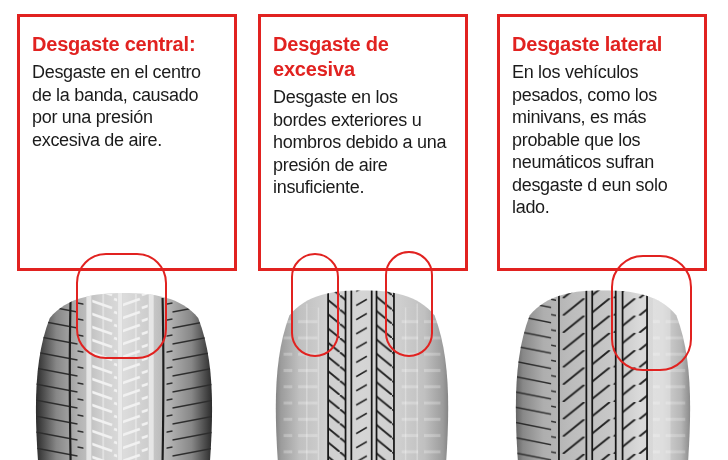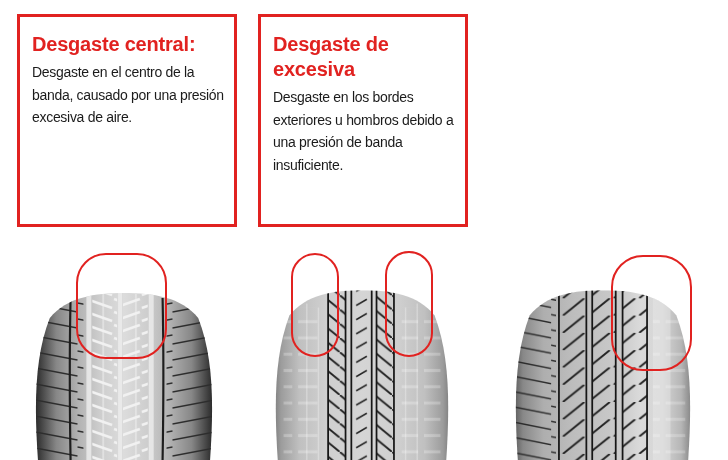--- a/index.html
+++ b/index.html
@@ -7,40 +7,40 @@
     position: relative;
     width: 728px;
     height: 460px;
     background: var(--background, #ffffff);
     overflow: hidden;
     font-family: "Liberation Sans", sans-serif;
   }
   .info-box {
     position: absolute;
     top: 14px;
-    height: 213px;
+    height: 257px;
     box-sizing: border-box;
     border: 3px solid var(--accent-red, #e12220);
     background: #ffffff;
     padding: 15px 10px 0 12px;
   }
   .box-0 { left: 17px;  width: 220px; }
   .box-1 { left: 258px; width: 210px; }
   .box-2 { left: 497px; width: 210px; }
   .panel-title {
     margin: 0 0 4px 0;
     font-size: 20px;
     line-height: 25px;
     font-weight: 700;
     color: var(--accent-red, #e12220);
     letter-spacing: -0.2px;
   }
   .panel-body {
     margin: 0;
-    font-size: 14px;
+    font-size: 18px;
     line-height: 22.5px;
     color: var(--text-dark, #1b1b1b);
     letter-spacing: -0.3px;
   }
   .tire { position: absolute; }
   .tire-0 { left: 30px;  top: 284px; width: 188px; height: 176px; }
   .tire-1 { left: 270px; top: 281px; width: 184px; height: 179px; }
   .tire-2 { left: 510px; top: 281px; width: 186px; height: 179px; }
   .hl {
     position: absolute;
@@ -58,23 +58,27 @@
 
 <div class="canvas">
 
   <section class="info-box box-0">
     <h2 class="panel-title">Desgaste central:</h2>
     <p class="panel-body">Desgaste en el centro de la banda, causado por una presión excesiva de aire.</p>
   </section>
 
   <section class="info-box box-1">
     <h2 class="panel-title">Desgaste de excesiva</h2>
-    <p class="panel-body">Desgaste en los bordes exteriores u hombros debido a una presión de banda insuficiente.</p>
+    <p class="panel-body">Desgaste en los bordes exteriores u hombros debido a una presión de aire insuficiente.</p>
   </section>
 
+  <section class="info-box box-2">
+    <h2 class="panel-title">Desgaste lateral</h2>
+    <p class="panel-body">En los vehículos pesados, como los minivans, es más probable que los neumáticos sufran desgaste d eun solo lado.</p>
+  </section>
 
   <svg class="tire tire-0" viewBox="0 0 190 176" preserveAspectRatio="none" aria-hidden="true">
     <defs>
       <linearGradient id="t1g" x1="0" y1="0" x2="1" y2="0">
         <stop offset="0" stop-color="#141414"></stop>
           <stop offset="0.05" stop-color="#3b3b3b"></stop>
         <stop offset="0.14" stop-color="#878787"></stop>
           <stop offset="0.26" stop-color="#b3b3b3"></stop>
         <stop offset="0.37" stop-color="#cdcdcd"></stop>
           <stop offset="0.5" stop-color="#dcdcdc"></stop>

